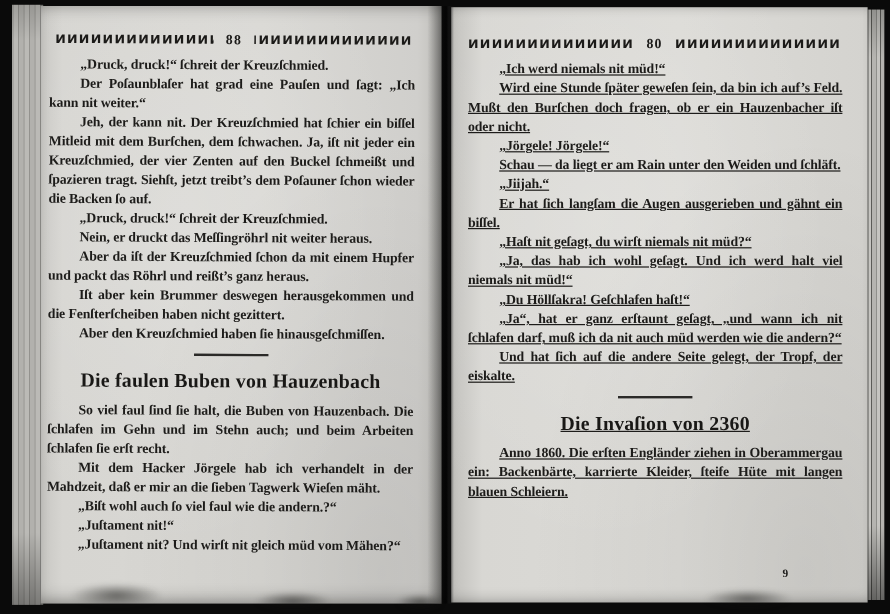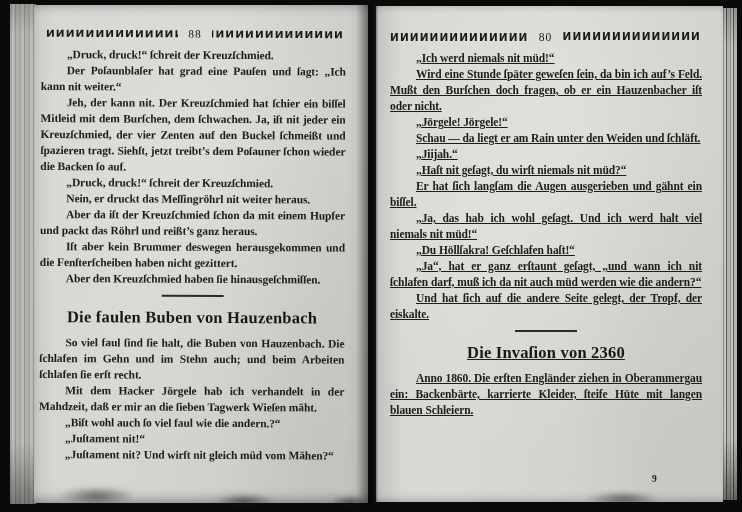--- a/index.html
+++ b/index.html
@@ -53,21 +53,21 @@
   .pagehead{position:absolute;display:flex;align-items:center;z-index:2;}
   .page-left  .pagehead{left:12px;right:24px;top:22px;transform:rotate(.3deg);transform-origin:left top;}
   .page-right .pagehead{left:14px;right:22px;top:25px;}
   .orn{
     flex:1;overflow:hidden;white-space:nowrap;
     font-family:"DejaVu Sans",sans-serif;font-weight:bold;font-size:10.5px;
     letter-spacing:1.1px;color:#1b1a18;transform:scaleY(.92);
   }
   .orn.right{direction:rtl;}
   .pagenum{
-    padding:0 10px;font-weight:normal;font-size:11.5px;color:#1b1a18;letter-spacing:1px;
+    padding:0 10px;font-weight:bold;font-size:11.5px;color:#1b1a18;letter-spacing:1px;
     font-family:"Liberation Serif","DejaVu Serif",serif;
   }
 
   .pagebody{
     position:absolute;z-index:2;color:#1d1c1a;font-weight:bold;
     font-size:11.5px;line-height:16px;text-align:justify;letter-spacing:-.1px;
     text-rendering:optimizeLegibility;
   }
   .page-left  .pagebody{left:7px;width:305px;top:41px;transform:rotate(.3deg);transform-origin:left top;}
   .page-right .pagebody{left:14px;width:312px;top:44px;text-decoration:underline;}
@@ -128,22 +128,22 @@
       <span class="orn">ИИИИИИИИИИИИИИИИИИИИИИИИИИИИИИ</span>
       <span class="pagenum">80</span>
       <span class="orn right">ИИИИИИИИИИИИИИИИИИИИИИИИИИИИИИ</span>
     </div>
     <div class="pagebody">
         <p class="blk-p">„Ich werd niemals nit müd!“</p>
         <p class="blk-p">Wird eine Stunde ſpäter geweſen ſein, da bin ich auf’s Feld. Mußt den Burſchen doch fragen, ob er ein Hauzenbacher iſt oder nicht.</p>
         <p class="blk-p">„Jörgele! Jörgele!“</p>
         <p class="blk-p">Schau — da liegt er am Rain unter den Weiden und ſchläft.</p>
         <p class="blk-p">„Jiijah.“</p>
+        <p class="blk-p">Er hat ſich langſam die Augen ausgerieben und gähnt ein biſſel.</p>
         <p class="blk-p">„Haſt nit geſagt, du wirſt niemals nit müd?“</p>
-        <p class="blk-p">Er hat ſich langſam die Augen ausgerieben und gähnt ein biſſel.</p>
         <p class="blk-p">„Ja, das hab ich wohl geſagt. Und ich werd halt viel niemals nit müd!“</p>
         <p class="blk-p">„Du Höllſakra! Geſchlafen haſt!“</p>
         <p class="blk-p">„Ja“, hat er ganz erſtaunt geſagt, „und wann ich nit ſchlafen darf, muß ich da nit auch müd werden wie die andern?“</p>
         <p class="blk-p">Und hat ſich auf die andere Seite gelegt, der Tropf, der eiskalte.</p>
         <div class="blk-rule"></div>
         <h2 class="blk-h">Die Invaſion von 2360</h2>
         <p class="blk-p">Anno 1860. Die erſten Engländer ziehen in Oberammergau ein: Backenbärte, karrierte Kleider, ſteife Hüte mit langen blauen Schleiern.</p>
       </div>
     <div class="sig">9</div>
   </div>

